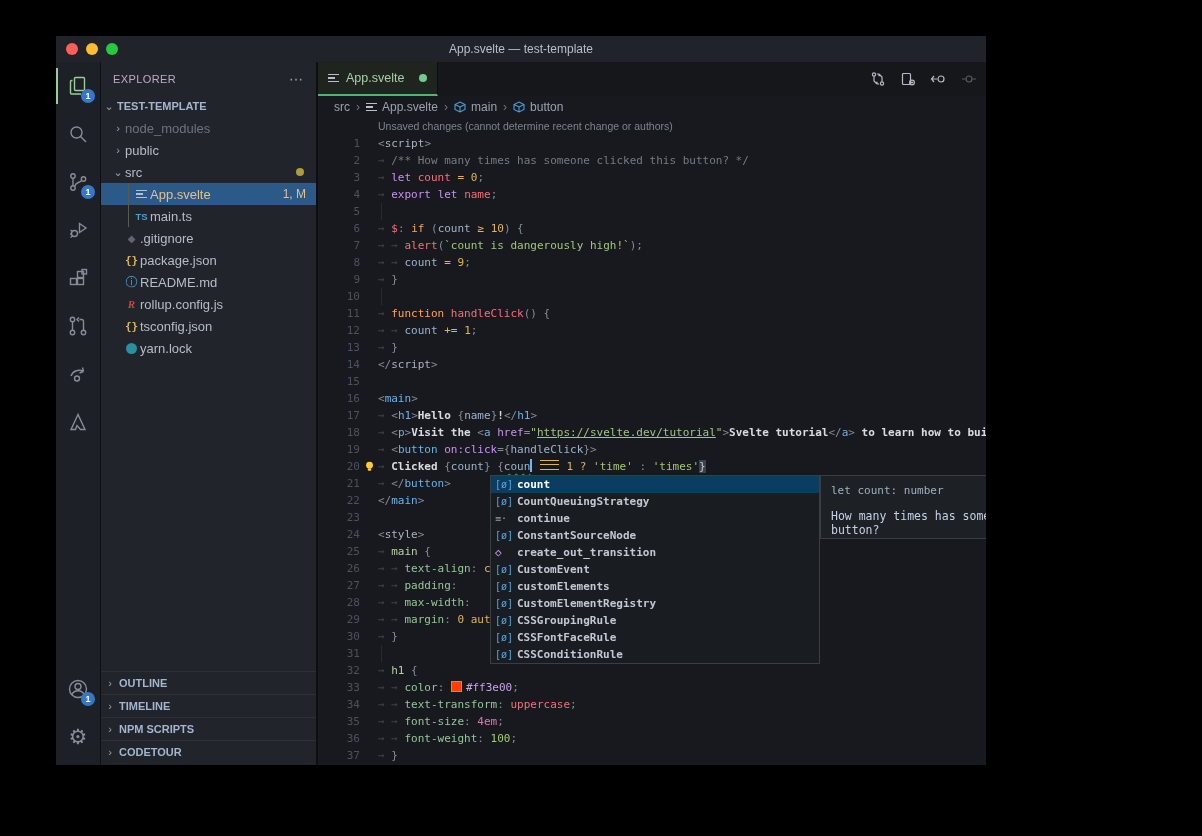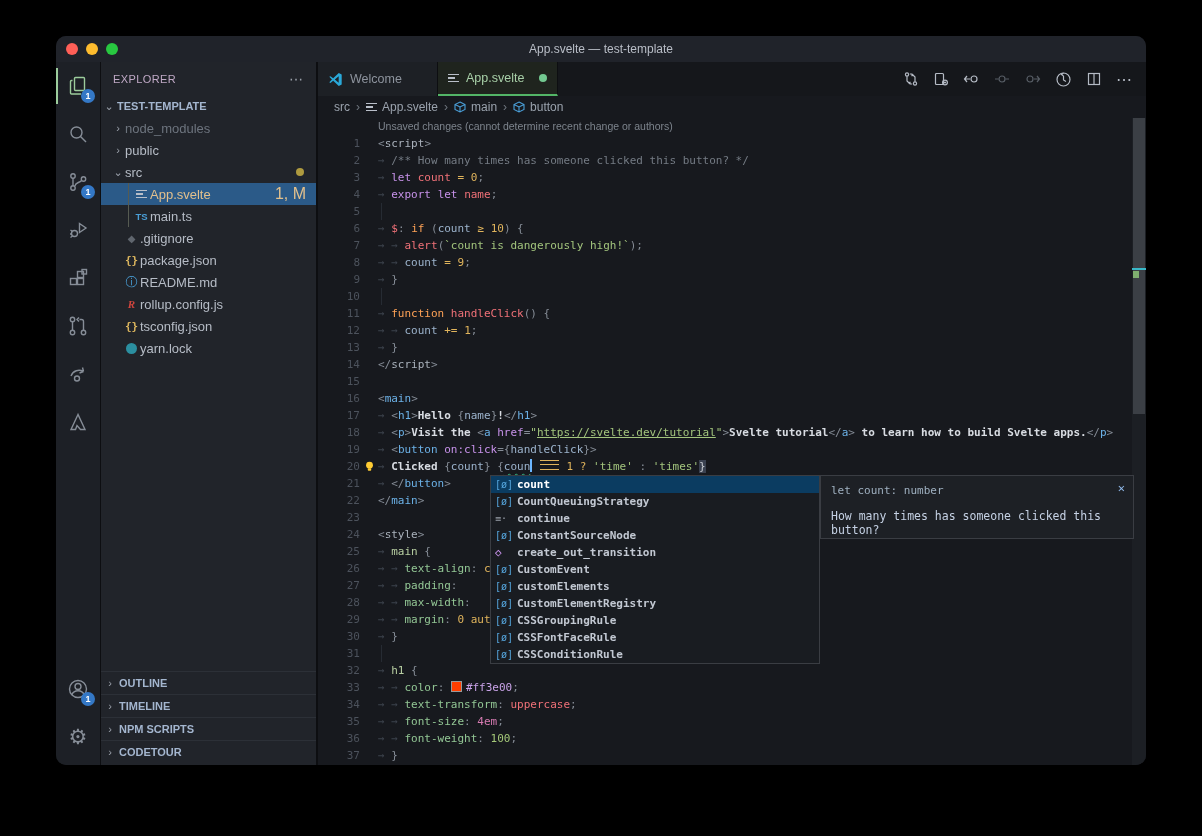--- a/index.html
+++ b/index.html
@@ -1,17 +1,17 @@
 <!DOCTYPE html>
 <html><head>
 <meta charset="utf-8">
 <style>
   html,body{margin:0;padding:0;background:#000;}
   body{width:1202px;height:836px;position:relative;font-family:"Liberation Sans",sans-serif;-webkit-font-smoothing:antialiased;}
-  .window{position:absolute;left:56px;top:36px;width:1090px;height:729px;background:#17191e;border-radius:10px;overflow:hidden;box-shadow:0 22px 60px rgba(0,0,0,.8);}
+  .window{position:absolute;left:56px;top:36px;width:930px;height:729px;background:#17191e;border-radius:0;overflow:hidden;box-shadow:0 22px 60px rgba(0,0,0,.8);}
   
   .titlebar{position:absolute;left:0;top:0;right:0;height:26px;background:#20232a;display:flex;align-items:center;}
   .tl{width:12px;height:12px;border-radius:50%;margin-left:8px;}
   .tl.r{background:#ff5f57;margin-left:10px;} .tl.y{background:#febc2e;} .tl.g{background:#28c840;}
   .title{position:absolute;left:0;right:0;text-align:center;font-size:12px;color:#b9bec7;}
   
   .main{position:absolute;top:26px;left:0;right:0;bottom:0;display:flex;}
   
   .activity{width:44px;background:#1d2026;position:relative;flex:none;}
   .act-item{width:44px;height:48px;display:flex;align-items:center;justify-content:center;position:relative;color:#868d97;}
@@ -23,21 +23,21 @@
   
   .sidebar{width:216px;background:#21242a;flex:none;position:relative;border-left:1px solid #0d0e11;box-sizing:border-box;}
   .sb-header{height:33px;display:flex;align-items:center;padding:0 12px;color:#c0a9c6;font-size:11px;letter-spacing:.4px;}
   .sb-header .dots{margin-left:auto;color:#9aa0aa;font-size:14px;letter-spacing:1px;}
   .sb-root{height:22px;display:flex;align-items:center;font-size:11px;font-weight:bold;color:#a4b6cf;}
   .sb-root .chev{width:16px;text-align:center;color:#9aa0aa;font-weight:normal;}
   .frow{height:22px;display:flex;align-items:center;font-size:13px;color:#b6bcc6;position:relative;}
   .frow.sel{background:#2b5a88;}
   .frow .chev{width:14px;color:#9aa0aa;font-size:11px;flex:none;text-align:center;}
   .frow .fic{width:17px;flex:none;display:inline-flex;justify-content:center;align-items:center;}
-  .frow .fbadge{margin-left:auto;margin-right:10px;font-size:16px;}
+  .frow .fbadge{margin-left:auto;margin-right:10px;font-size:12px;}
   .frow .dot{margin-left:auto;margin-right:12px;width:8px;height:8px;border-radius:50%;background:#ae9a3f;}
   .dim{color:#6d747e;}
   .mod{color:#e2c08d;}
   .guide2{position:absolute;left:27px;top:0;bottom:0;border-left:1px solid #565b52;}
   .ic-bars{display:inline-block;width:11px;height:9px;position:relative;}
   .ic-bars i{position:absolute;left:0;height:1.6px;background:#b9bfc9;display:block;}
   .ic-bars i:nth-child(1){top:0;width:11px;} .ic-bars i:nth-child(2){top:3.5px;width:7px;} .ic-bars i:nth-child(3){top:7px;width:11px;}
   .ic-ts{color:#4a9fd8;font-weight:bold;font-size:9.5px;font-family:"Liberation Sans",sans-serif;}
   .ic-json{color:#dcb65e;font-weight:bold;font-size:11px;font-family:"DejaVu Sans Mono",monospace;}
   .ic-git{color:#60666e;font-size:10px;}
@@ -291,28 +291,20 @@
           </div>
           <div class="sect">
             <span class="chev">›</span>
             <span>CODETOUR</span>
           </div>
         </div>
     </div>
 
     <div class="editor">
       <div class="tabbar">
-        <div class="tab">
-          <span>
-              <svg width="15" height="15" viewBox="0 0 16 16">
-                <path fill="#2aa8d8" d="M11.5 1 L5.5 6.6 L2.6 4.4 L1.4 5 L4.2 8 L1.4 11 L2.6 11.6 L5.5 9.4 L11.5 15 L14.6 13.4 V2.6 Z M11.4 4.6 V11.4 L7.3 8 Z"></path>
-              </svg>
-            </span>
-          <span>Welcome</span>
-        </div>
         <div class="tab active">
           <span class="ic-bars">
               <i></i>
               <i></i>
               <i></i>
             </span>
           <span>App.svelte</span>
           <span class="mdot"></span>
         </div>
         <div class="ed-actions">

